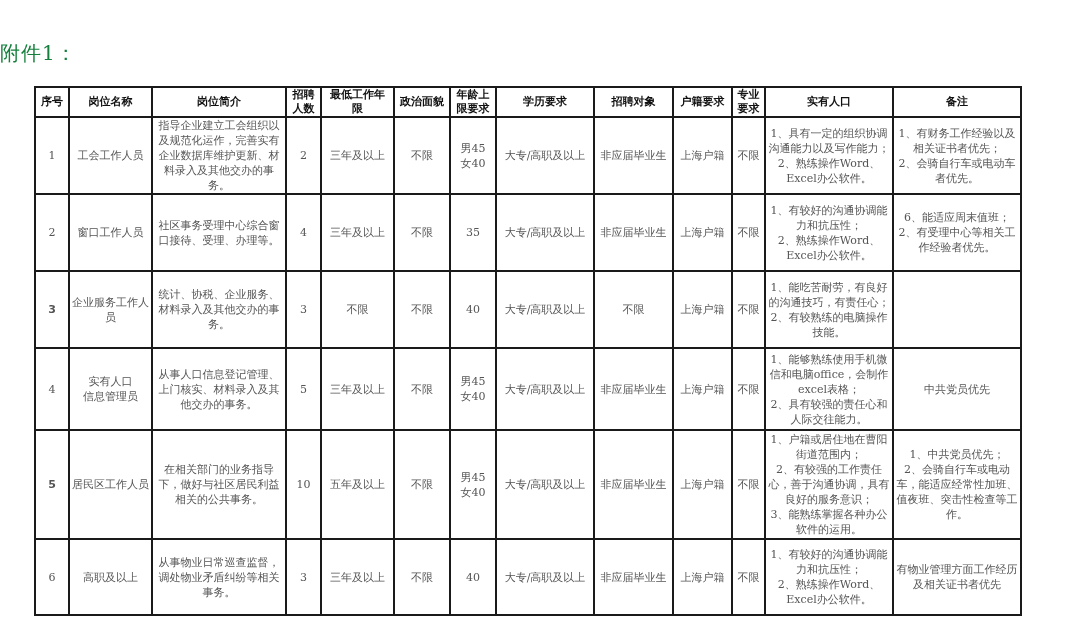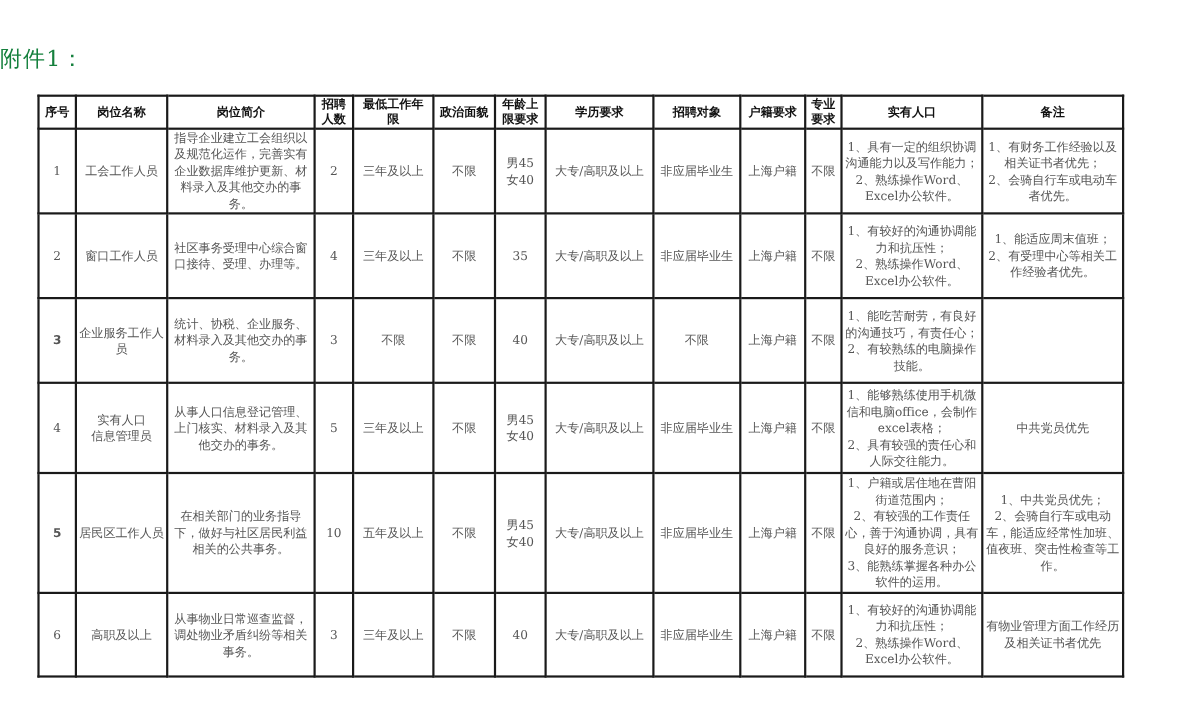--- a/index.html
+++ b/index.html
@@ -108,21 +108,21 @@
       <td>4</td>
       <td>三年及以上</td>
       <td>不限</td>
       <td class="multiline">35</td>
       <td>大专/高职及以上</td>
       <td>非应届毕业生</td>
       <td>上海户籍</td>
       <td>不限</td>
       <td class="left multiline">1、有较好的沟通协调能力和抗压性；
 2、熟练操作Word、Excel办公软件。</td>
-      <td class="left multiline">1、能适应周末值班；
+      <td class="left multiline">6、能适应周末值班；
 2、有受理中心等相关工作经验者优先。</td>
     </tr>
     <tr class="r3">
       <td class="seq-bold">3</td>
       <td class="multiline">企业服务工作人员</td>
       <td class="left">统计、协税、企业服务、材料录入及其他交办的事务。</td>
       <td>3</td>
       <td>不限</td>
       <td>不限</td>
       <td class="multiline">40</td>

